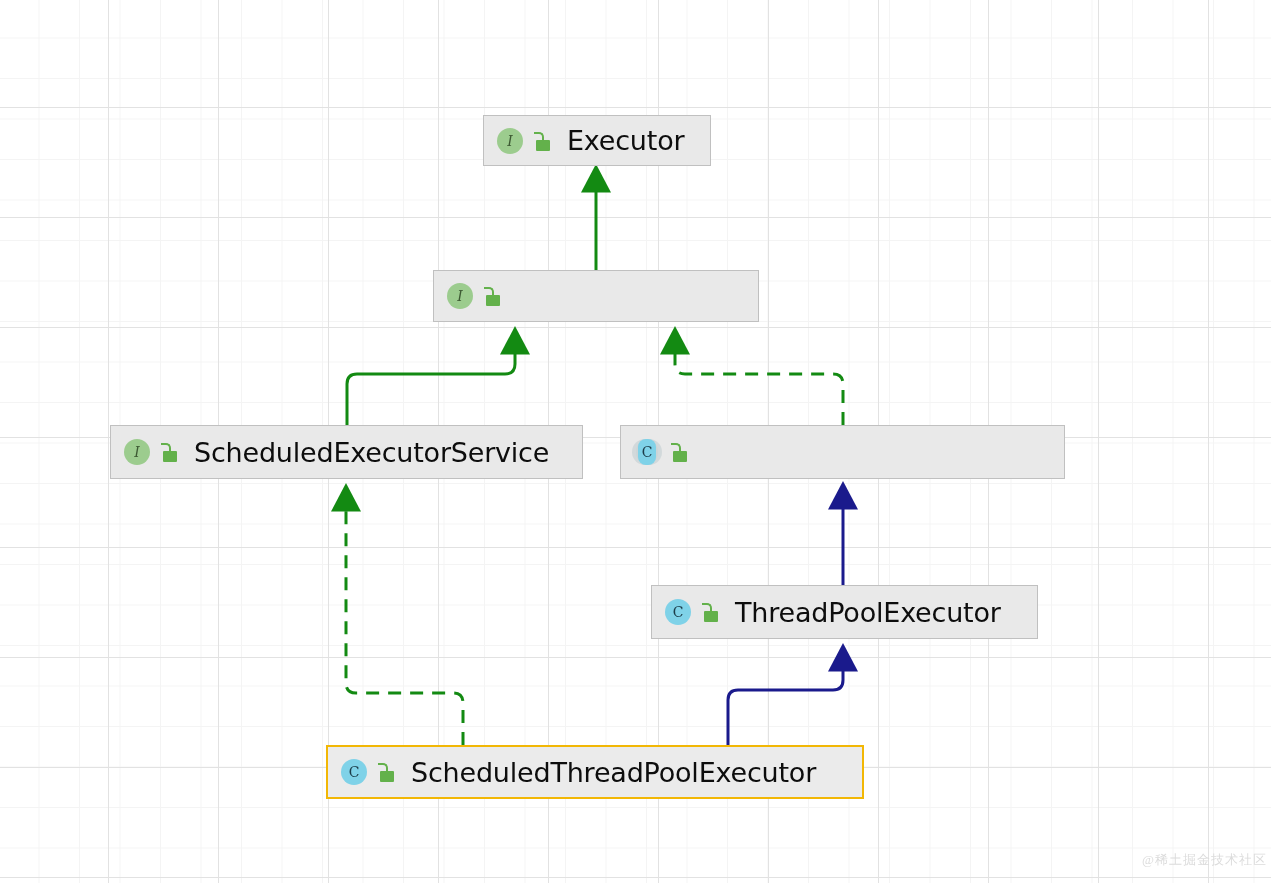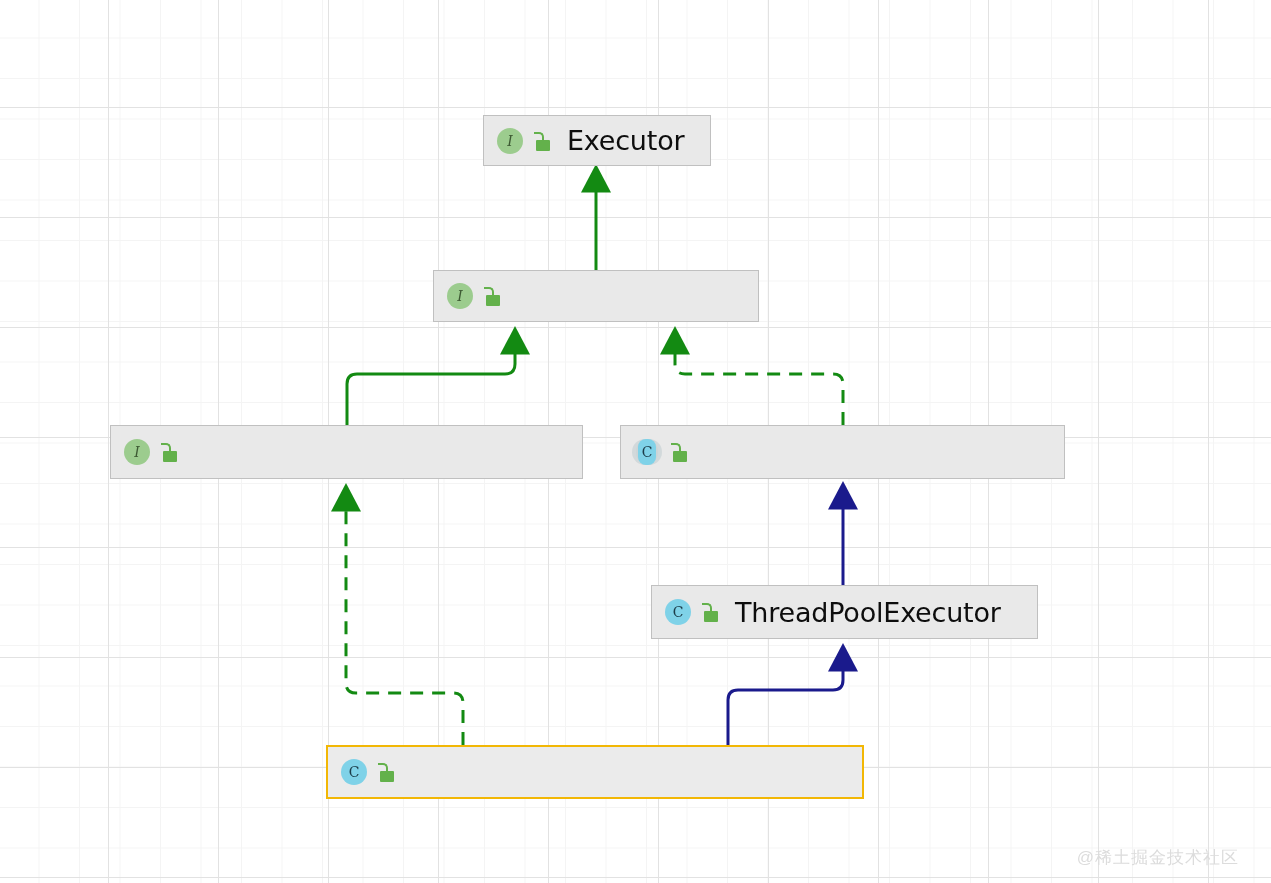--- a/index.html
+++ b/index.html
@@ -146,25 +146,25 @@
     left: 2px; top: 2px;
     width: 8px; height: 8px;
     border: 2px solid #63b14b;
     border-bottom: none;
     border-left: none;
     border-radius: 0 5px 0 0;
   }
 
   .watermark {
     position: absolute;
-    right: 32px;
+    right: 4px;
     bottom: 14px;
-    font-size: 17px;
+    font-size: 13px;
     color: #dcdcdc;
-    font-family: Liberation Sans, sans-serif;
+    font-family: Liberation Serif, serif;
     letter-spacing: 1px;
     user-select: none;
   }
 </style>
 </head>
 <body>
 
 <div id="canvas">
 
   <svg id="edge-layer" width="1271" height="883" viewBox="0 0 1271 883">
@@ -215,20 +215,21 @@
 
   <div class="node" style="left:110px; top:425px; width:473px; height:54px;">
     <span class="kind-icon kind-interface">
       <span class="disc"></span>
       <span class="glyph">I</span>
     </span>
     <span class="vis-icon">
       <span class="shackle"></span>
         <span class="body"></span>
     </span>
+    <span class="node-label">ScheduledExecutorService</span>
   </div>
 
   <div class="node" style="left:620px; top:425px; width:445px; height:54px;">
     <span class="kind-icon kind-abstract">
       <span class="arc-l"></span>
         <span class="arc-r"></span>
         <span class="core"></span>
       <span class="glyph">C</span>
     </span>
     <span class="vis-icon">
@@ -251,17 +252,18 @@
 
   <div class="node selected" style="left:326px; top:745px; width:538px; height:54px;">
     <span class="kind-icon kind-class">
       <span class="disc"></span>
       <span class="glyph">C</span>
     </span>
     <span class="vis-icon">
       <span class="shackle"></span>
         <span class="body"></span>
     </span>
+    <span class="node-label">ScheduledThreadPoolExecutor</span>
   </div>
 
   <div class="watermark">@稀土掘金技术社区</div>
 
 </div>
 
 </body></html>

